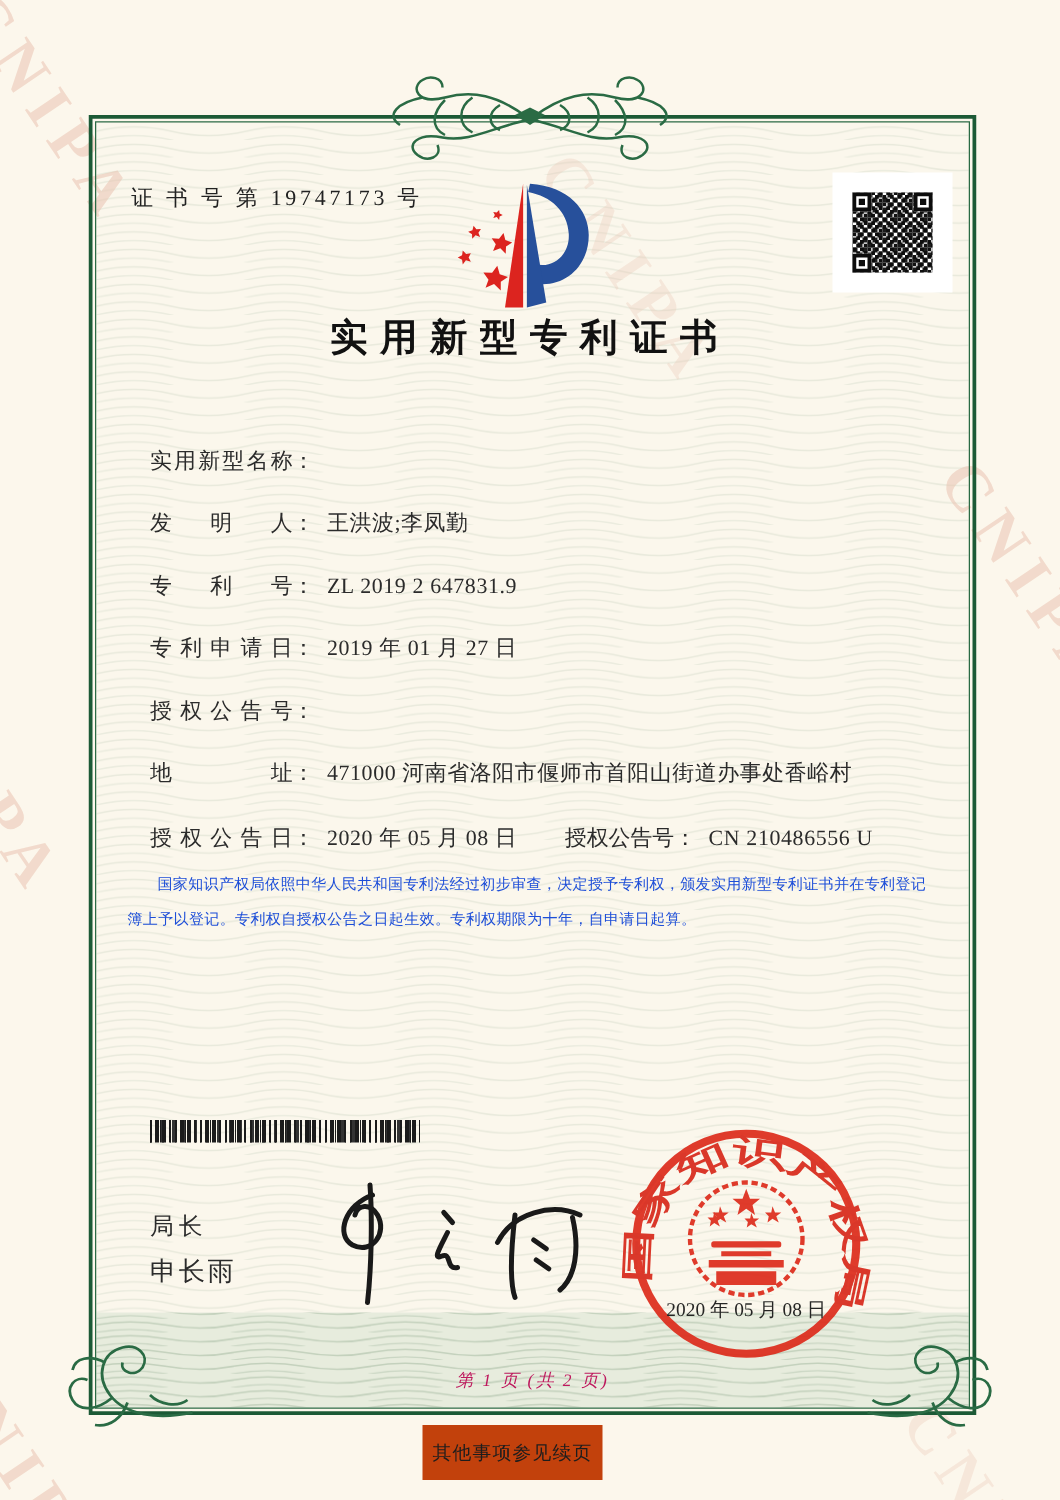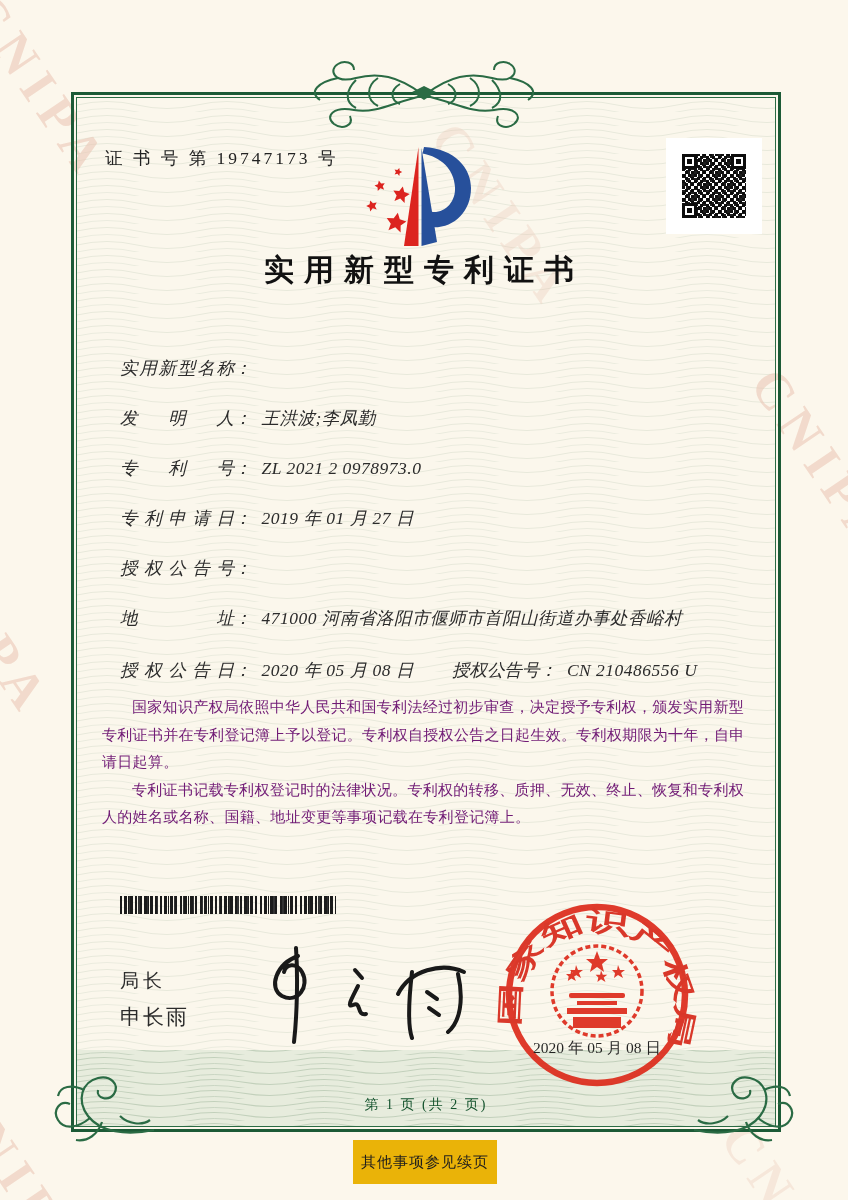--- a/index.html
+++ b/index.html
@@ -31,46 +31,46 @@
       repeating-conic-gradient(#101010 0% 25%, rgba(255,255,255,0) 25% 50%) 3px 2px/6px 6px,
       #fff;}
   .fpat{position:absolute; width:15px; height:15px; border:3px solid #0c0c0c;
       background:#fff; box-sizing:border-box;}
   .fpat .fdot{position:absolute; left:2px; top:2px; width:5px; height:5px; background:#0c0c0c;}
   .fpat.tl{left:0;top:0;} .fpat.tr{right:0;top:0;} .fpat.bl{left:0;bottom:0;}
   .title{position:absolute; left:0; top:250px; width:848px; text-align:center;
       font-size:30px; font-weight:bold; letter-spacing:10px; color:#111;}
   
   .field{position:absolute; left:120px; width:640px; font-size:17.5px;
-      display:flex; align-items:baseline; white-space:nowrap;font-style:italic;}
+      display:flex; align-items:baseline; white-space:nowrap;}
   .flabel{display:inline-block; width:114px; text-align:justify; text-align-last:justify;}
   .fvalue{padding-left:10px; letter-spacing:.5px;}
   .flabel2{padding-left:38px;text-align:center;}
   
   .bodytext{position:absolute; left:102px; top:694px; width:650px;
-      font-size:15px; line-height:27.5px; letter-spacing:.3px; color:#701a75;
+      font-size:12px; line-height:27.5px; letter-spacing:.3px; color:#1d4ed8;
       font-style:normal;}
   .bodytext p{margin:0; text-indent:2em;}
   
   .barcode{position:absolute; left:120px; top:896px; width:216px; height:18px;
       background-image:
         repeating-linear-gradient(90deg,#1b1b1b 0 2px, rgba(0,0,0,0) 2px 5px),
         repeating-linear-gradient(90deg,#1b1b1b 0 1px, rgba(0,0,0,0) 1px 4px),
         repeating-linear-gradient(90deg,#333 0 2px, rgba(0,0,0,0) 2px 9px);}
   
   .signer-title{position:absolute; left:120px; top:968px; font-size:19px; letter-spacing:4px;}
   .signer-name{position:absolute; left:120px; top:1003px; font-size:21px; letter-spacing:2px;}
   .signature-svg{position:absolute; left:252px; top:942px;}
   
   .seal-svg{position:absolute; left:497px; top:895px;}
   
   .page-num{position:absolute; left:71px; top:1096px; width:710px; text-align:center;
-      font-size:14px; letter-spacing:2px; color:#14532d;}
-  .cont-note{position:absolute; left:353px; top:1140px; width:144px; height:44px;
-      background:#eab308; display:flex; align-items:center; justify-content:center;
+      font-size:14px; letter-spacing:2px; color:#be185d;font-style:italic;}
+  .cont-note{position:absolute; left:338px; top:1140px; width:144px; height:44px;
+      background:#c2410c; display:flex; align-items:center; justify-content:center;
       font-size:15px; letter-spacing:1px; color:#1d1d1d;}
 </style>
 </head>
 <body>
 
 <div class="page">
 
   <svg class="waves-svg" width="698" height="1028" aria-hidden="true">
     <defs>
       <pattern id="wv1" width="120" height="14" patternUnits="userSpaceOnUse">
@@ -181,21 +181,21 @@
       <span>：</span>
   </div>
   <div class="field" style="top:406px">
     <span class="flabel">发明人</span>
       <span>：</span>
     <span class="fvalue">王洪波;李凤勤</span>
   </div>
   <div class="field" style="top:456px">
     <span class="flabel">专利号</span>
       <span>：</span>
-    <span class="fvalue">ZL 2021 2 0978973.0</span>
+    <span class="fvalue">ZL 2019 2 647831.9</span>
   </div>
   <div class="field" style="top:506px">
     <span class="flabel">专利申请日</span>
       <span>：</span>
     <span class="fvalue">2019 年 01 月 27 日</span>
   </div>
   <div class="field" style="top:556px">
     <span class="flabel">授权公告号</span>
       <span>：</span>
   </div>
@@ -208,21 +208,20 @@
     <span class="flabel">授权公告日</span>
       <span>：</span>
     <span class="fvalue">2020 年 05 月 08 日</span>
     <span class="flabel2">授权公告号</span>
       <span>：</span>
     <span class="fvalue">CN 210486556 U</span>
   </div>
 
   <div class="bodytext">
     <p>国家知识产权局依照中华人民共和国专利法经过初步审查，决定授予专利权，颁发实用新型专利证书并在专利登记簿上予以登记。专利权自授权公告之日起生效。专利权期限为十年，自申请日起算。</p>
-    <p>专利证书记载专利权登记时的法律状况。专利权的转移、质押、无效、终止、恢复和专利权人的姓名或名称、国籍、地址变更等事项记载在专利登记簿上。</p>
   </div>
 
   <div class="barcode"></div>
 
   <div class="signer-title">局长</div>
   <div class="signer-name">申长雨</div>
 
   <svg class="signature-svg" width="230" height="108" viewBox="0 0 230 108" aria-hidden="true">
     <g fill="none" stroke="#191919" stroke-width="4" stroke-linecap="round">
       <path d="M46 14 C24 22 16 46 30 54 C46 62 58 44 50 30 C44 20 34 22 32 30"></path>

